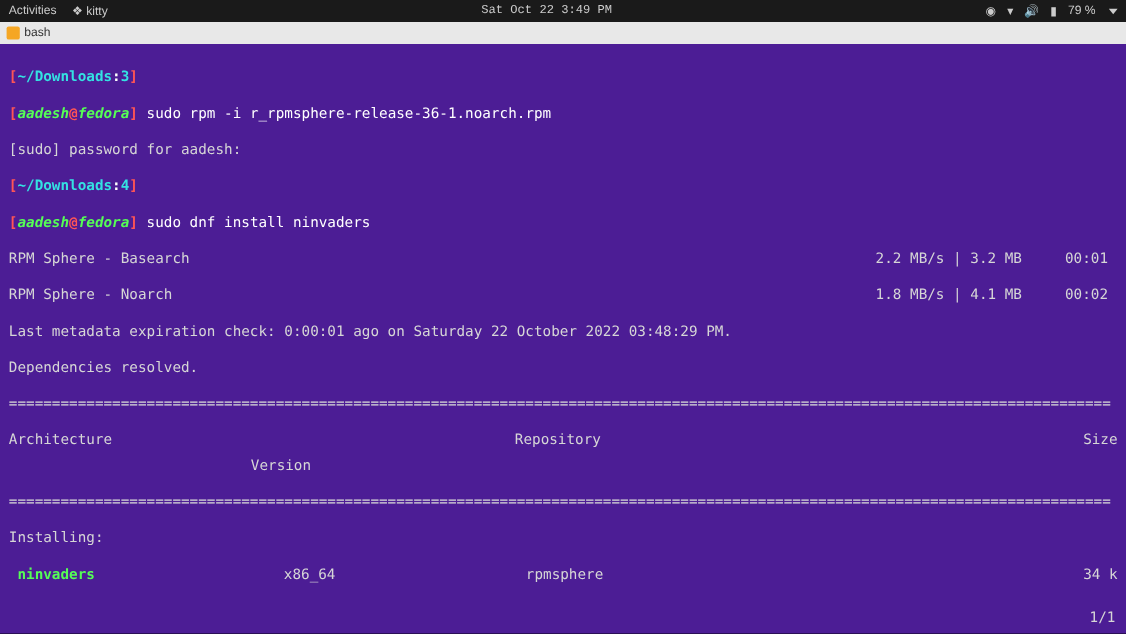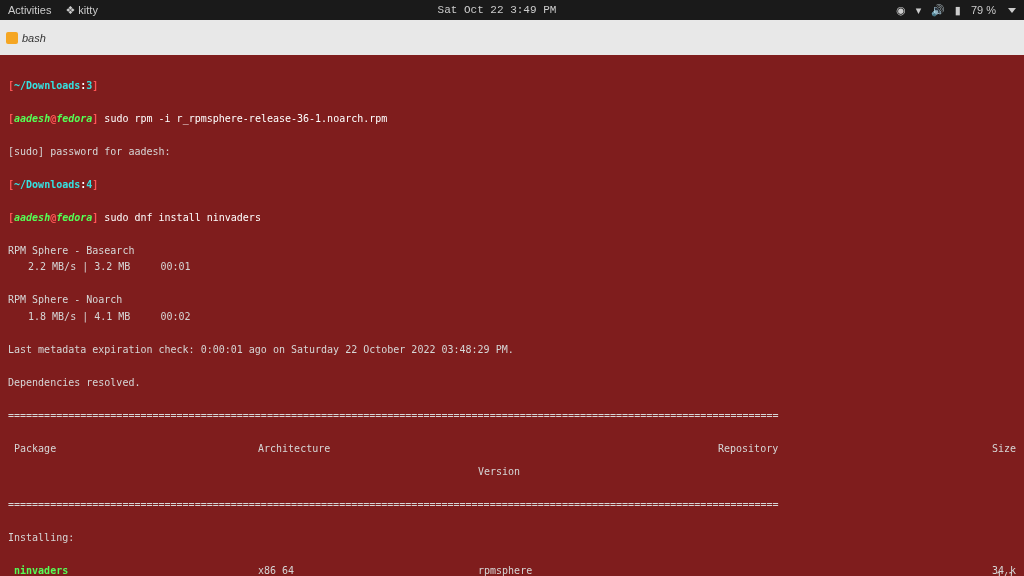--- a/index.html
+++ b/index.html
@@ -19,64 +19,63 @@
     gap: 36px;
   }
   .topbar .left { display: flex; gap: 14px; align-items: center; }
   .topbar .center { flex: 1; text-align: center; font-family: Liberation Mono, monospace; }
   .topbar .right { display: flex; gap: 10px; align-items: center; }
   .tri { display: inline-block; width: 0; height: 0; border-left: 4px solid transparent; border-right: 4px solid transparent; border-top: 5px solid #ccc; vertical-align: middle; margin-left: 2px;}
   .ico { font-size: 11px; }
 
   
   .winbar {
-    height: 35px;
+    height: 20px;
     background: #e8e8e8;
     color: #333;
     display: flex;
     align-items: center;
     font-size: 11px;
     font-family: sans-serif;
     padding: 0 6px;
     gap: 4px;
-    font-style: italic;
   }
   .winbar .winicon {
     width: 12px; height: 12px;
     background: #f5a623;
     border-radius: 2px;
     display: inline-block;
   }
 
   
   .term {
-    background: #7f1d1d;
+    background: #4c1d95;
     color: #d6d6d6;
-    font-size: 10px;
+    font-size: 13px;
     line-height: 16.5px;
     padding: 6px 8px;
     height: 536px;
     white-space: pre;
     font-family: "DejaVu Sans Mono", "Menlo", monospace;
     position: relative;
   }
   .red { color: #ff5555; }
   .green { color: #55ff55; font-weight: bold;}
   .greenp { color: #55ff55; font-style: italic; }
   .cyan { color: #34e2e2; }
   .white { color: #ffffff; }
   .bold { font-weight: bold; }
 
   .hdr { display: flex; }
   .col-pkg  { width: 250px; }
   .col-arch { width: 220px; }
   .col-ver  { width: 240px; margin-top: 23px; }
   .col-repo { flex: 1; }
   .col-size { width: 60px; text-align: right; }
-  .stats { display:flex;flex-direction:column; }
+  .stats { display:flex; }
   .stats .label { flex:1; }
   .stats .val { width: 240px; text-align:left; padding-left: 20px;}
 
   .rule { letter-spacing: 0; overflow:hidden; width:100%; }
 
   .bottom-right {
     position:absolute;
     right:10px;
     bottom:6px;
   }
@@ -113,21 +112,20 @@
 <div><span class="red bold">[</span><span class="greenp bold">aadesh</span><span class="red bold">@</span><span class="greenp bold">fedora</span><span class="red bold">]</span><span class="white"> sudo rpm -i r_rpmsphere-release-36-1.noarch.rpm</span></div>
 <div>[sudo] password for aadesh:</div>
 <div><span class="red bold">[</span><span class="cyan bold">~/Downloads</span><span class="white bold">:</span><span class="cyan bold">4</span><span class="red bold">]</span></div>
 <div><span class="red bold">[</span><span class="greenp bold">aadesh</span><span class="red bold">@</span><span class="greenp bold">fedora</span><span class="red bold">]</span><span class="white"> sudo dnf install ninvaders</span></div>
 <div class="stats"><span class="label">RPM Sphere - Basearch</span><span class="val">2.2 MB/s | 3.2 MB     00:01</span></div>
 <div class="stats"><span class="label">RPM Sphere - Noarch</span><span class="val">1.8 MB/s | 4.1 MB     00:02</span></div>
 <div>Last metadata expiration check: 0:00:01 ago on Saturday 22 October 2022 03:48:29 PM.</div>
 <div>Dependencies resolved.</div>
 <div class="rule">================================================================================================================================</div>
 <div class="hdr">
-  <span class="col-pkg"> Package</span>
   <span class="col-arch">Architecture</span>
   <span class="col-ver">Version</span>
   <span class="col-repo">Repository</span>
   <span class="col-size">Size</span>
 </div>
 <div class="rule">================================================================================================================================</div>
 <div>Installing:</div>
 <div class="hdr">
   <span class="col-pkg green"> ninvaders</span>
   <span class="col-arch">x86_64</span>

